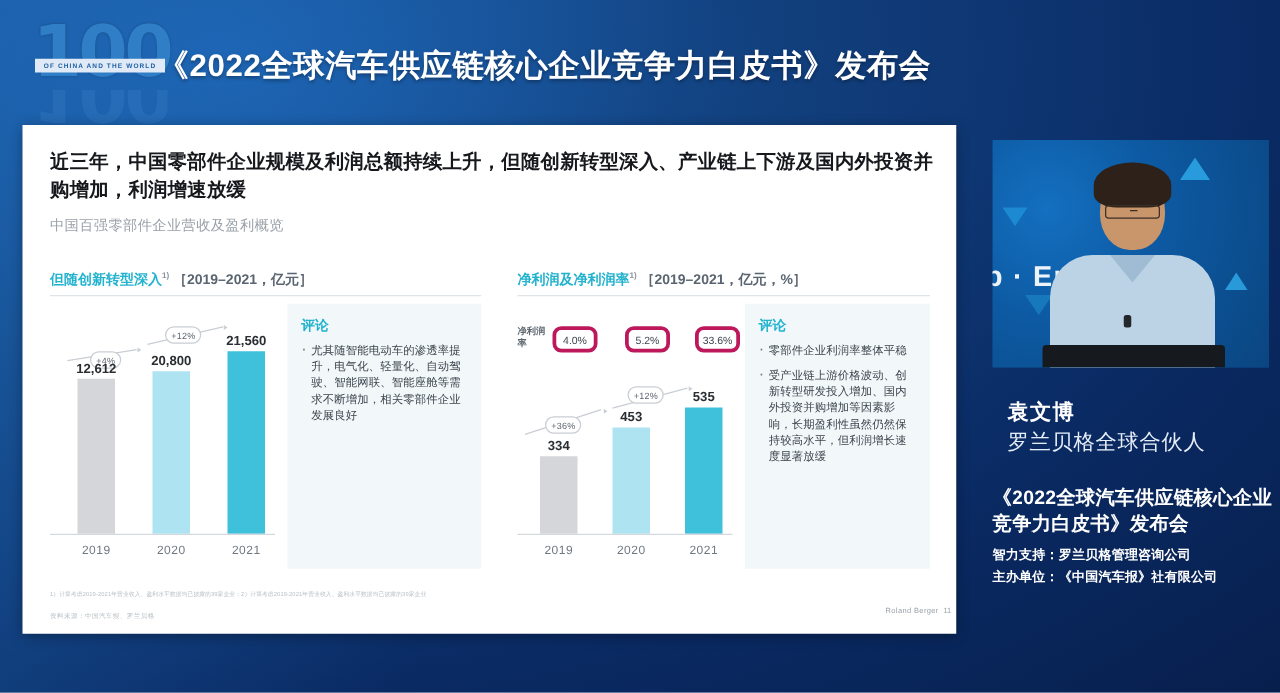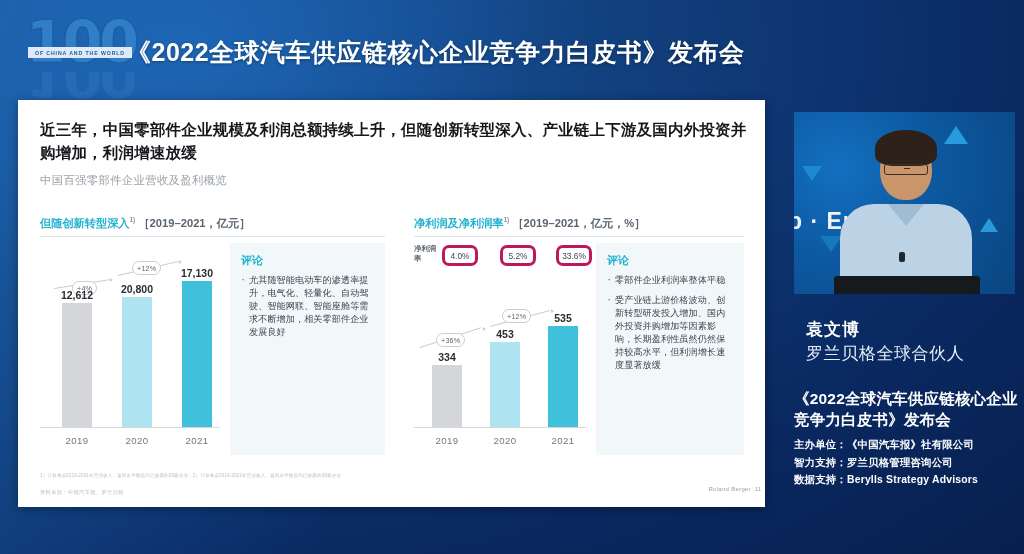--- a/index.html
+++ b/index.html
@@ -117,21 +117,21 @@
     font-size:7.2px; color:#5d666f; padding:1.5px 4px; white-space:nowrap;
     letter-spacing:.2px;
   }
   .trendline{ position:absolute; height:1px; background:#c9ced4; transform-origin:left center; }
   .arrowhead{
     position:absolute; width:0;height:0;
     border-left:3.5px solid #c9ced4; border-top:2px solid transparent; border-bottom:2px solid transparent;
   }
 
   
-  .margin-row{ position:absolute; left:0; top:0; width:100%; height:26px; }
+  .margin-row{ position:absolute; left:0; top:16px; width:100%; height:26px; }
   .margin-lab{
     position:absolute; left:0; top:1px; width:26px;
     font-size:7.4px; color:#5d666f; line-height:9.5px; font-weight:bold;
   }
   .margin-pill{
     position:absolute; top:2px; width:36px; text-align:center;
     border:3px solid #be185d; border-radius:7px; background:#fff;
     font-size:8.4px; color:#3f474f; padding:2.5px 0;
   }
 
@@ -293,21 +293,21 @@
           <div class="bars">
             <div class="bar" style="left:14px;">
               <div class="val" style="bottom:126px;">12,612</div>
               <div class="rect" style="height:124px;background:#d4d6d9;"></div>
             </div>
             <div class="bar" style="left:74px;">
               <div class="val" style="bottom:132px;">20,800</div>
               <div class="rect" style="height:130px;background:#aee3f2;"></div>
             </div>
             <div class="bar" style="left:134px;">
-              <div class="val" style="bottom:148px;">17,130</div>
+              <div class="val" style="bottom:148px;">21,560</div>
               <div class="rect" style="height:146px;background:#3fc1dc;"></div>
             </div>
           </div>
 
           <div class="axis"></div>
           <div class="xlab" style="left:37px;">2019</div>
           <div class="xlab" style="left:97px;">2020</div>
           <div class="xlab" style="left:157px;">2021</div>
         </div>
 
@@ -402,19 +402,18 @@
       <div class="glasses"></div>
       <div class="mic"></div>
       <div class="laptop"></div>
     </div>
 
     <div id="speaker-name">袁文博</div>
     <div id="speaker-role">罗兰贝格全球合伙人</div>
     <div id="rail-title">《2022全球汽车供应链核心企业竞争力白皮书》发布会</div>
 
     <div id="credits">
+      <div>智力支持：罗兰贝格管理咨询公司</div>
       <div>主办单位：《中国汽车报》社有限公司</div>
-      <div>智力支持：罗兰贝格管理咨询公司</div>
-      <div>数据支持：Berylls Strategy Advisors</div>
     </div>
   </div>
 
 </div>
 
 </body></html>

